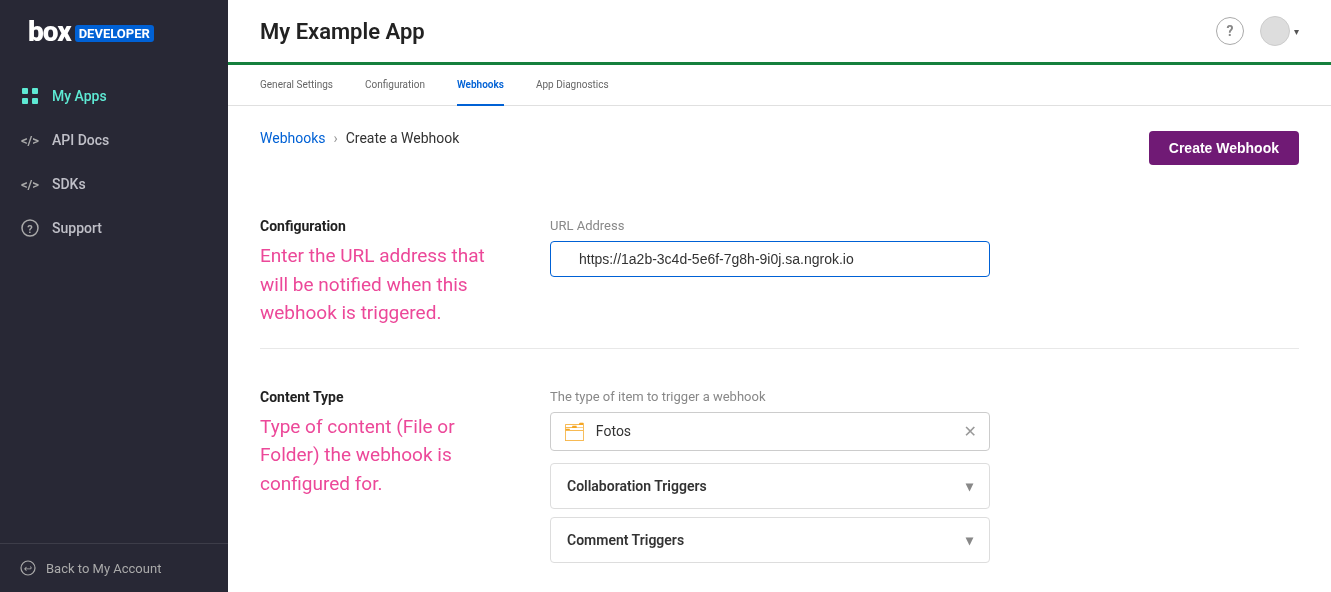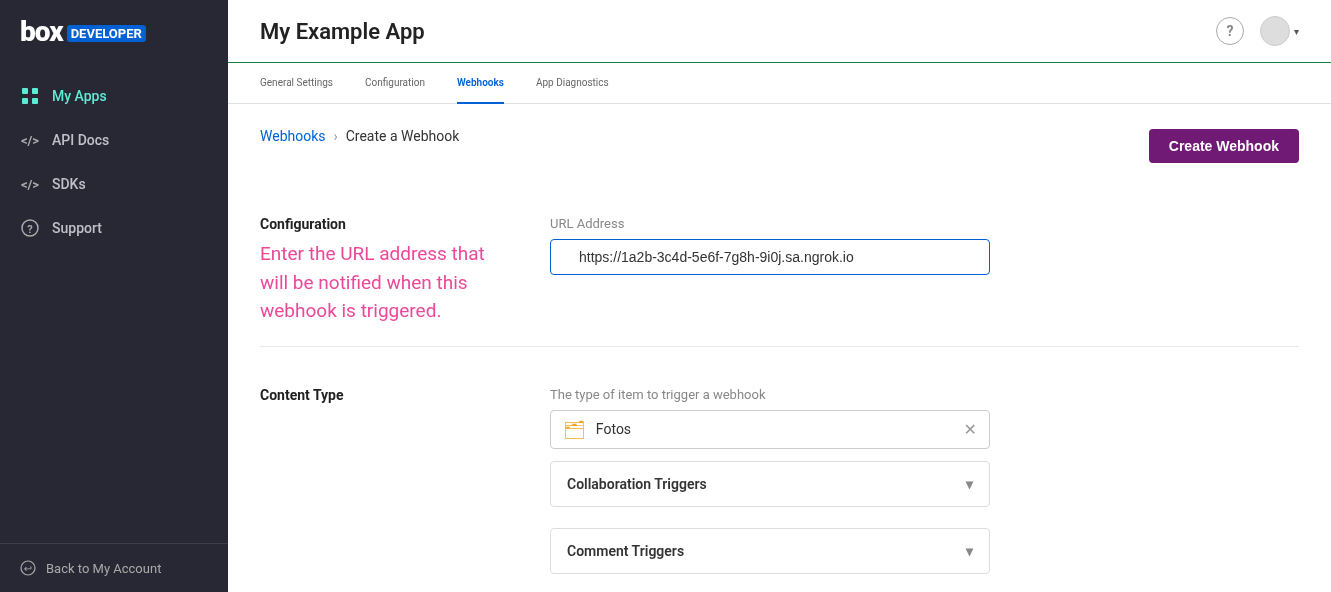--- a/index.html
+++ b/index.html
@@ -14,21 +14,21 @@
       background: #282835;
       display: flex;
       flex-direction: column;
       color: #ccc;
       height: 100%;
     }
 
     .sidebar-logo {
       display: flex;
       align-items: center;
-      padding: 18px 20px;
+      padding: 18px 28px;
       gap: 10px;
     }
 
     .box-logo {
       display: flex;
       align-items: center;
       gap: 8px;
     }
 
     .box-wordmark {
@@ -103,21 +103,21 @@
       flex-direction: column;
       overflow: hidden;
     }
 
     
     .header {
       display: flex;
       align-items: center;
       justify-content: space-between;
       padding: 16px 32px;
-      border-bottom: 1px solid #15803d;
+      border-bottom: 3px solid #15803d;
       background: #fff;
     }
 
     .header-title {
       font-size: 22px;
       font-weight: 600;
       color: #222;
     }
 
     .header-actions {
@@ -313,21 +313,21 @@
     }
 
     .trigger-accordion {
       border: 1px solid #ddd;
       border-radius: 4px;
       max-width: 440px;
       margin-top: 12px;
     }
 
     .trigger-accordion + .trigger-accordion {
-      margin-top: 21px;
+      margin-top: 8px;
     }
 
     .accordion-header {
       display: flex;
       align-items: flex-start;
       justify-content: space-between;
       padding: 14px 16px;
       cursor: pointer;
       font-size: 14px;
       font-weight: 600;
@@ -445,20 +445,21 @@
       </div>
       <div class="form-right">
         <div class="field-label">URL Address</div>
         <input class="url-input" type="text" value="https://1a2b-3c4d-5e6f-7g8h-9i0j.sa.ngrok.io" style="">
       </div>
     </div>
 
     <div class="form-section" style="border-bottom:none;">
       <div class="form-left">
         <div class="form-label">Content Type</div>
+        <div class="form-desc">Type of content (File or Folder) the webhook is configured for.</div>
       </div>
       <div class="form-right">
         <div class="content-type-label">The type of item to trigger a webhook</div>
 
         <div class="folder-selector">
           <span class="folder-icon">🗂</span>
           <span class="folder-name">Fotos</span>
           <span class="folder-clear">✕</span>
         </div>
 

